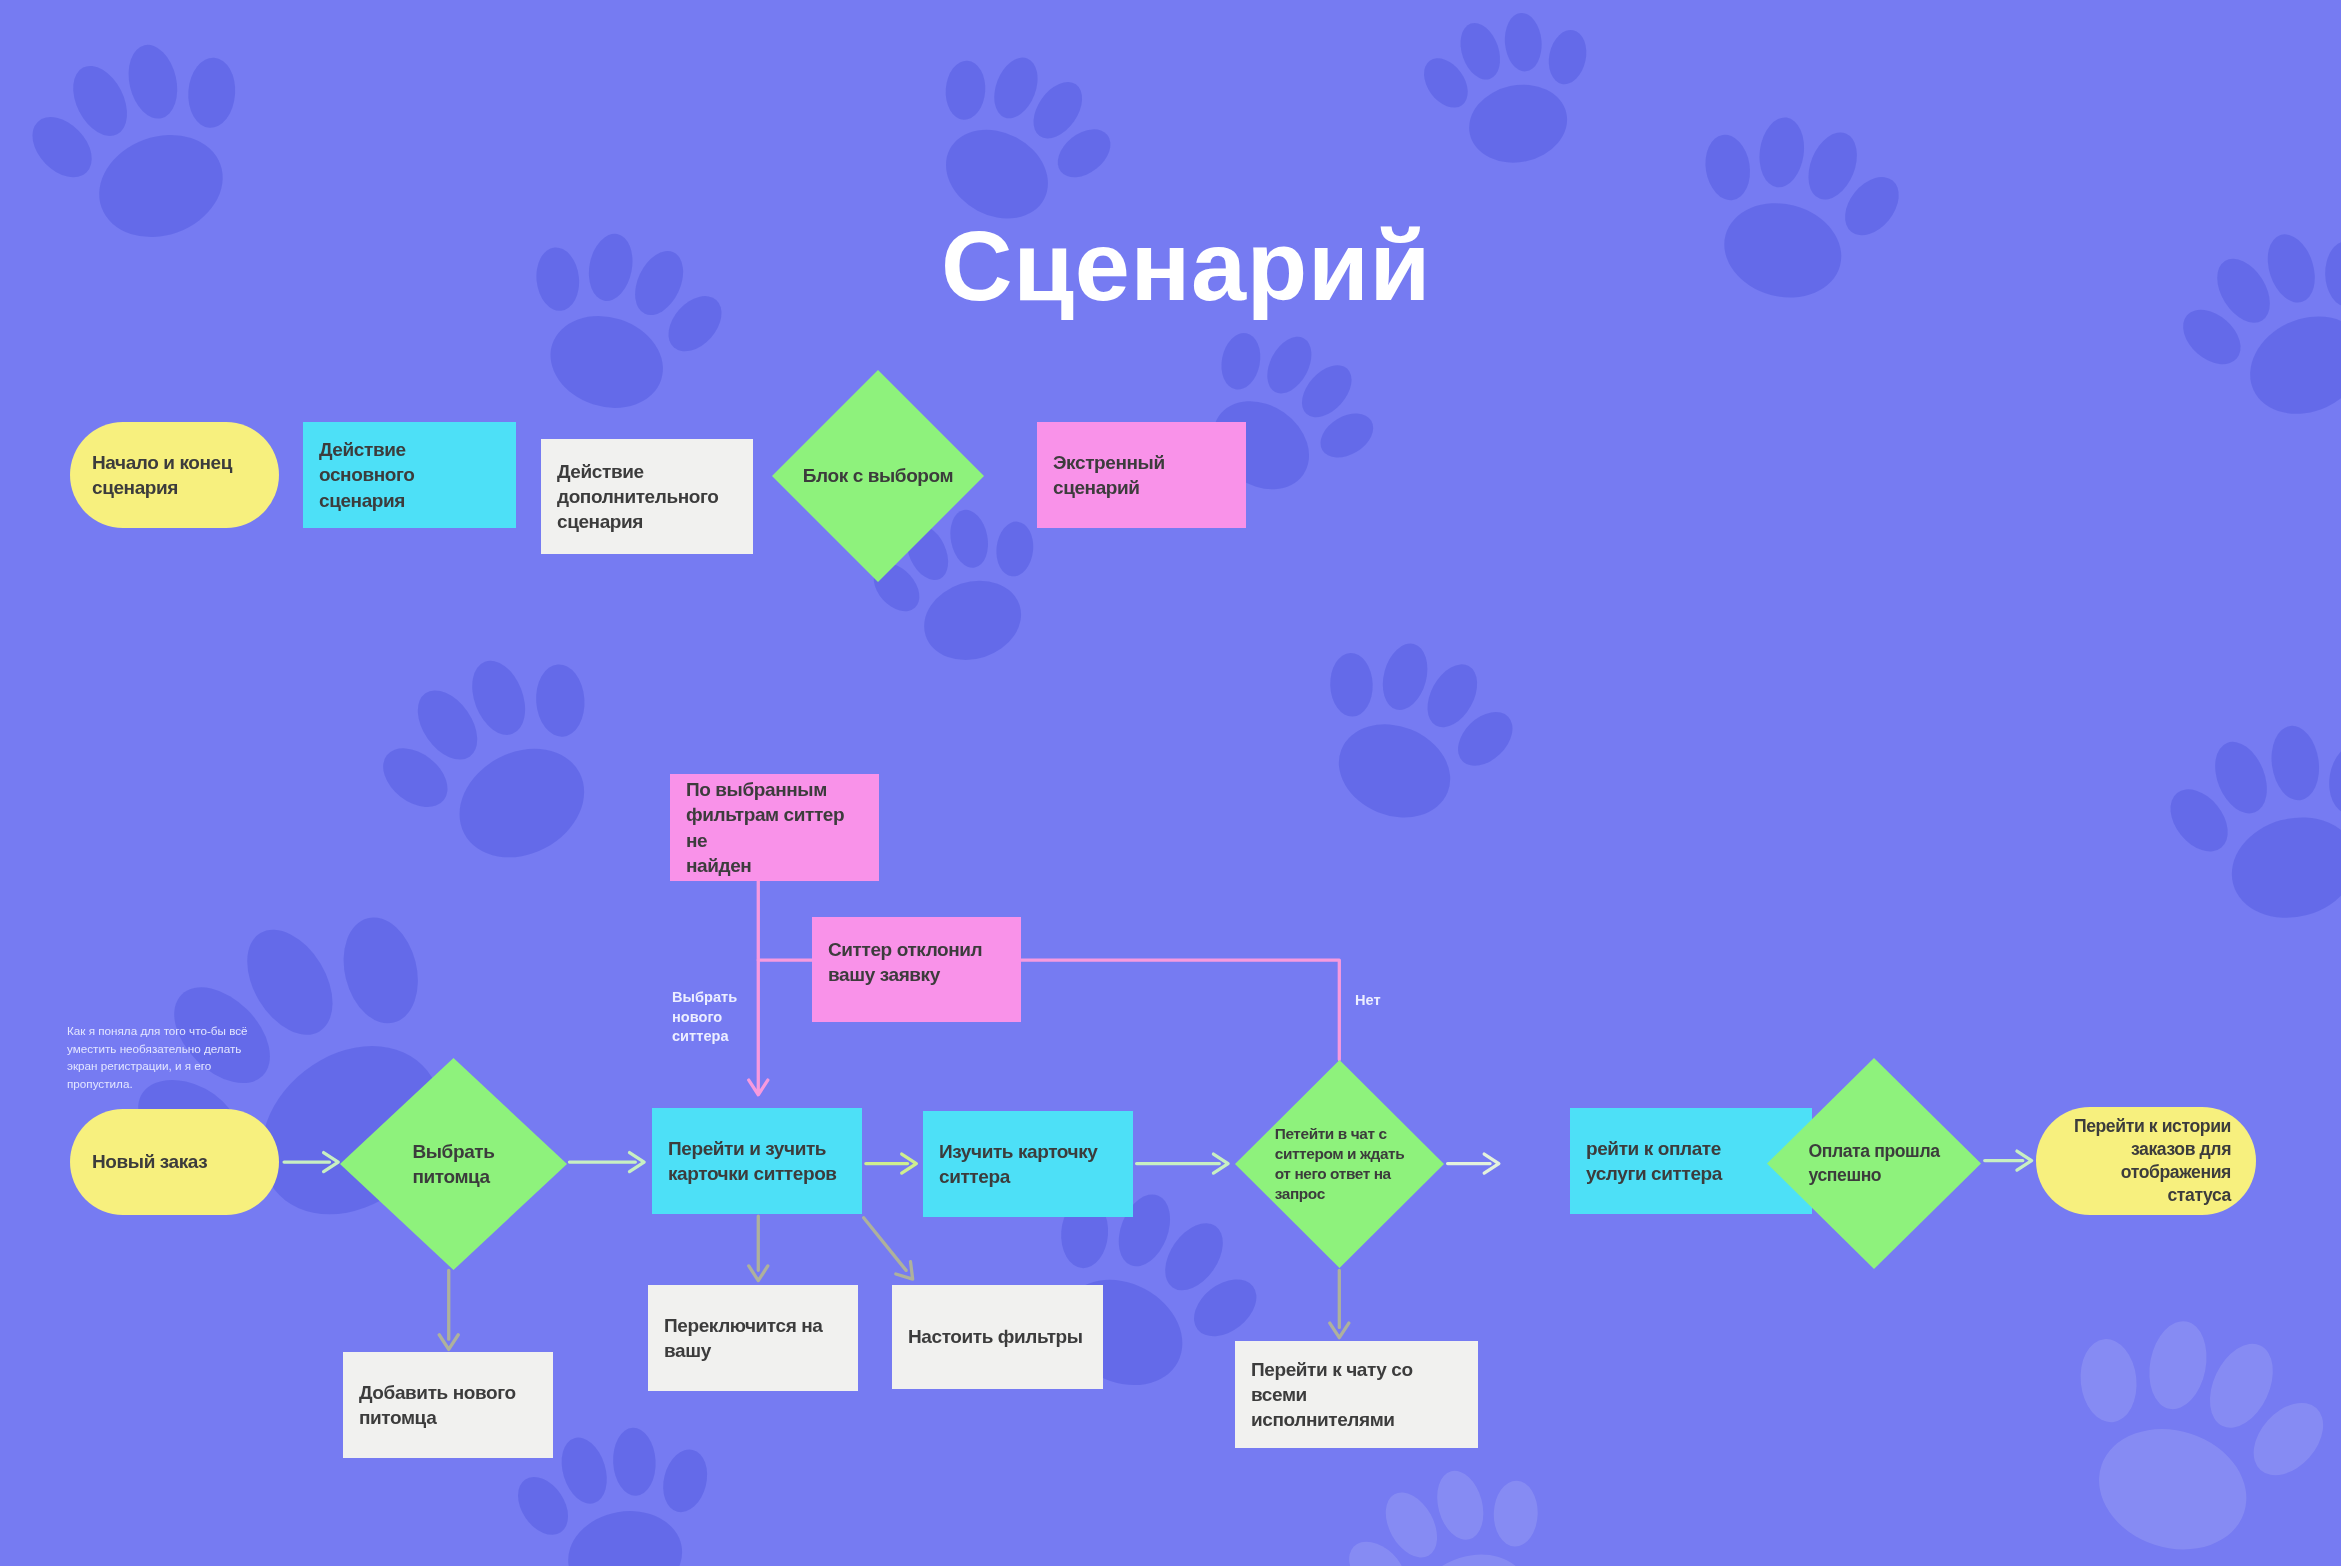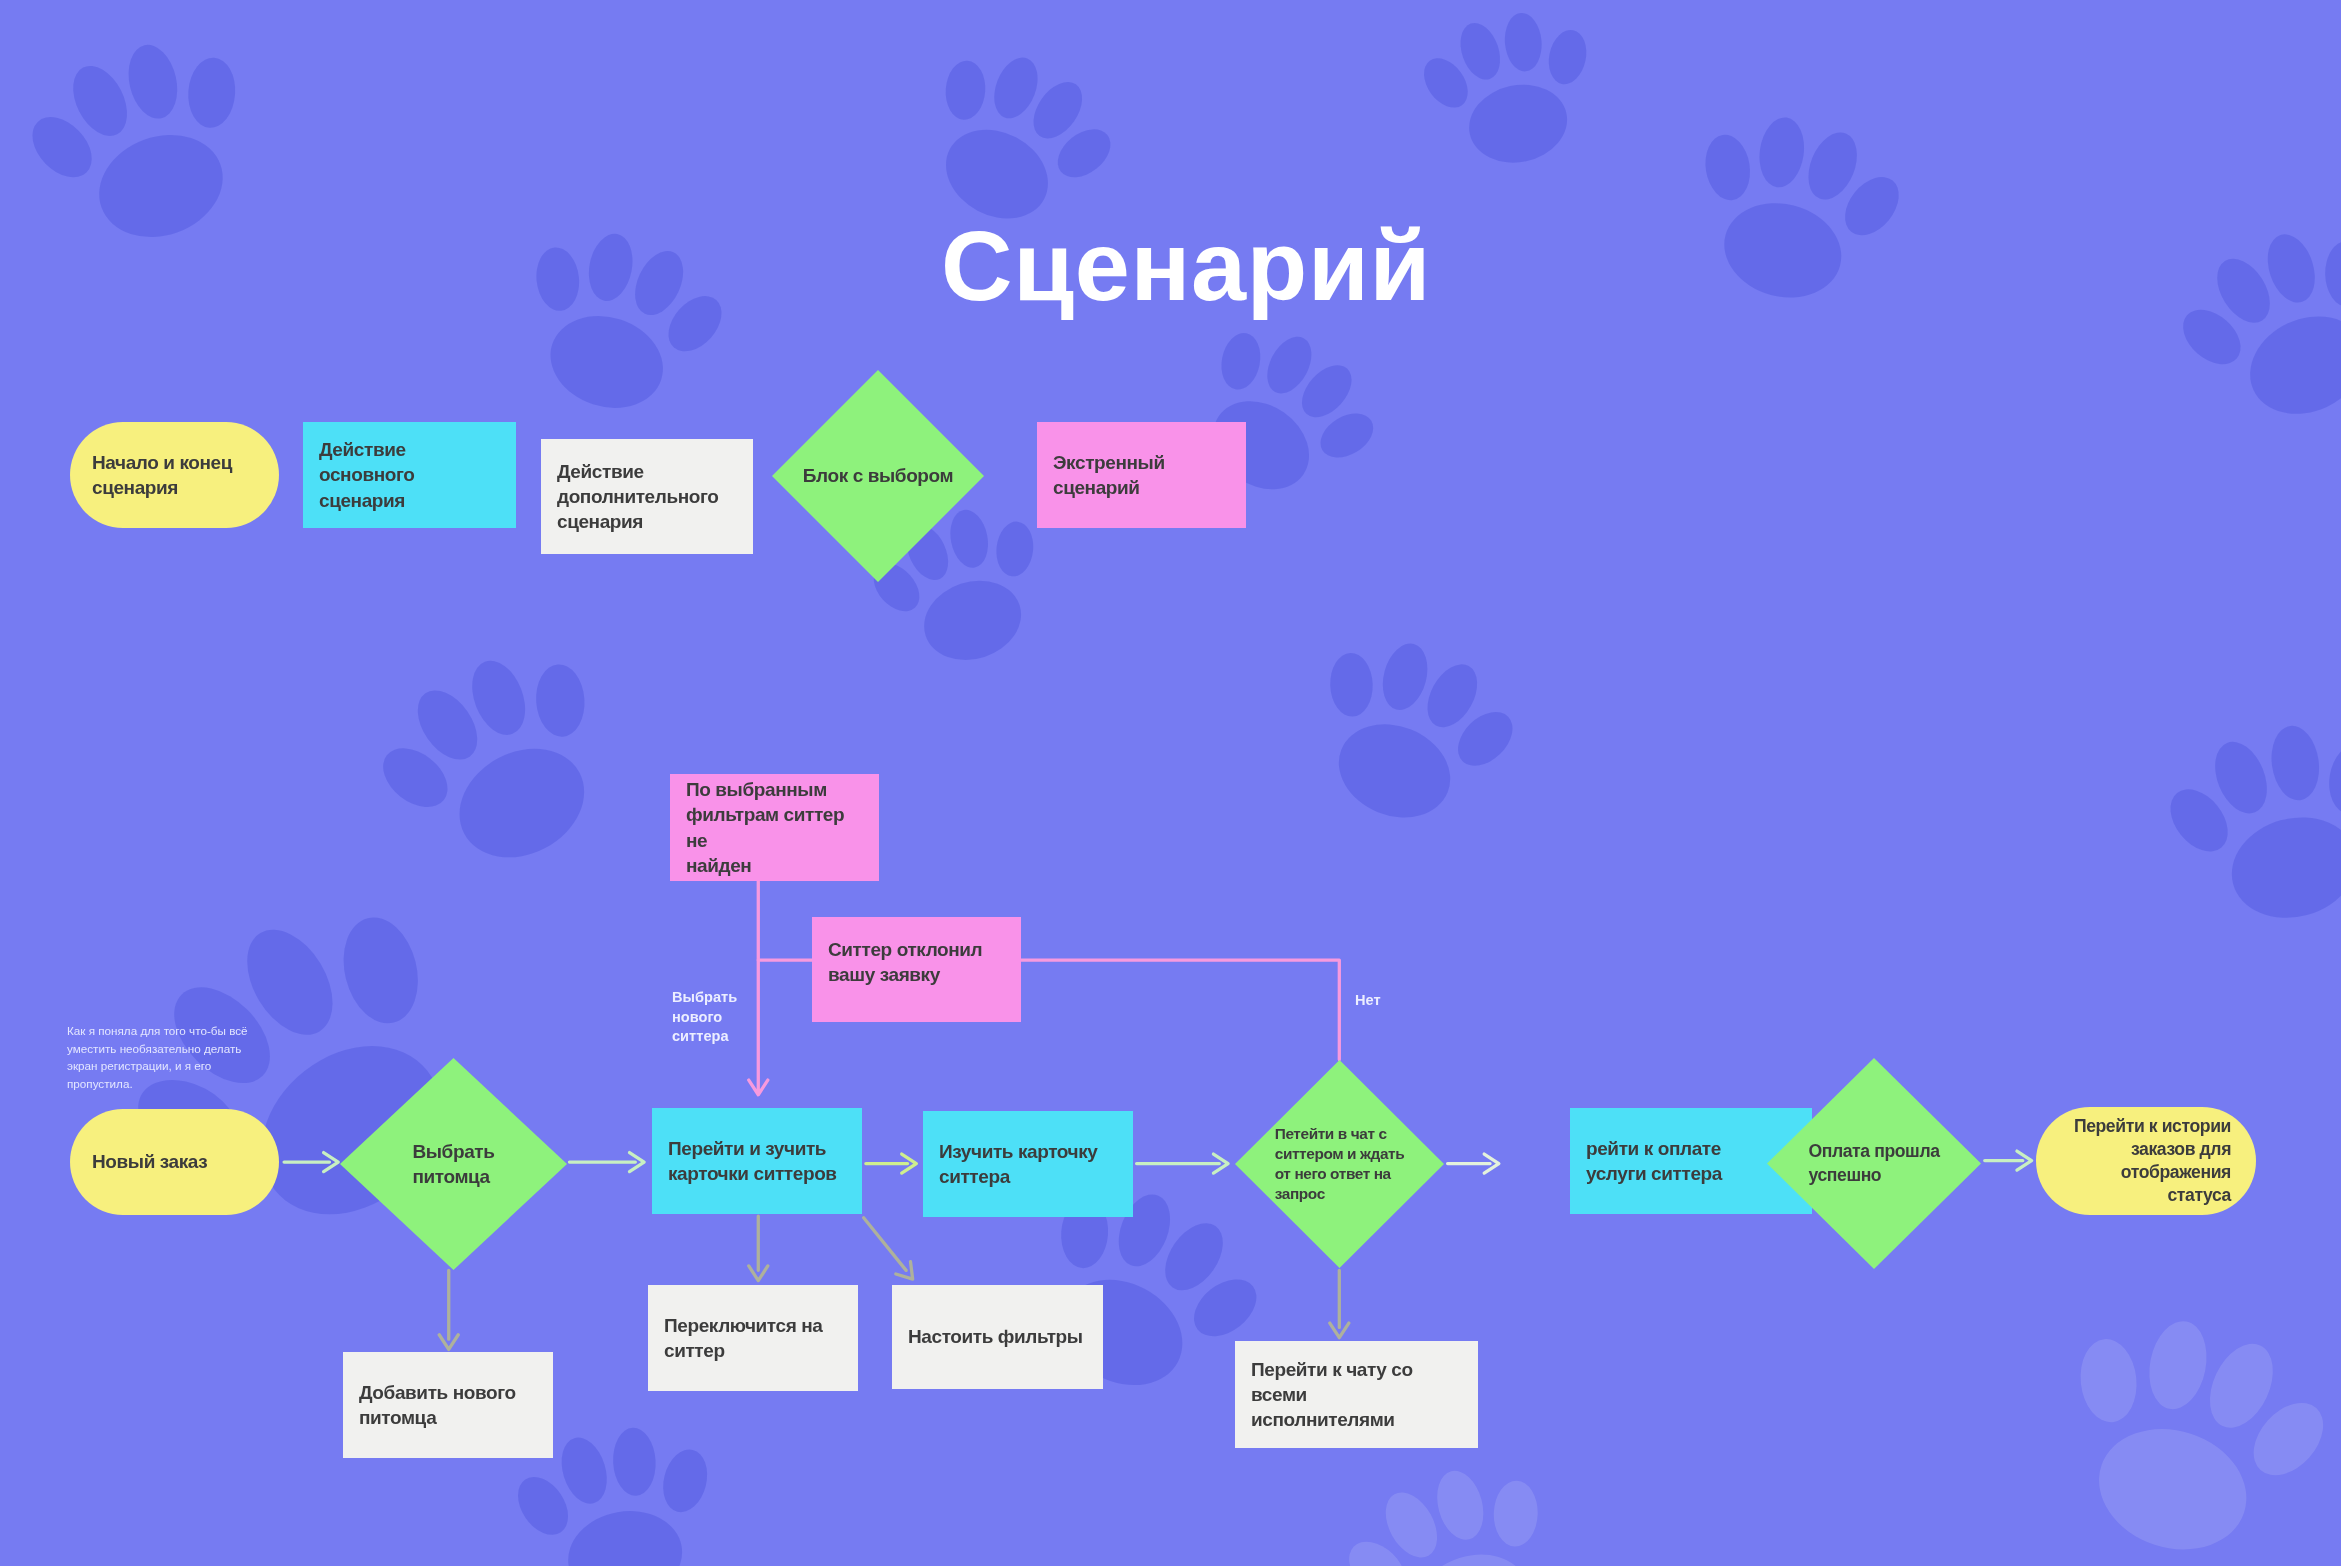--- a/index.html
+++ b/index.html
@@ -193,21 +193,21 @@
 заказов для
 отображения статуса</span>
   </div>
 
   <div class="node rect bg-white" style="left:343px;top:1352px;width:210px;height:106px;">
     <span class="lbl">Добавить нового
 питомца</span>
   </div>
   <div class="node rect bg-white" style="left:648px;top:1285px;width:210px;height:106px;">
     <span class="lbl">Переключится на
-ситтер</span>
+вашу</span>
   </div>
   <div class="node rect bg-white" style="left:892px;top:1285px;width:211px;height:104px;">
     <span class="lbl">Настоить фильтры</span>
   </div>
   <div class="node rect bg-white" style="left:1235px;top:1341px;width:243px;height:107px;">
     <span class="lbl">Перейти к чату со
 всеми
 исполнителями</span>
   </div>
 

